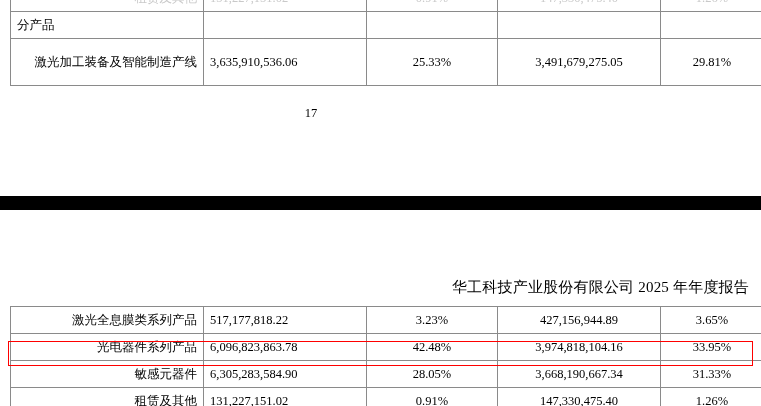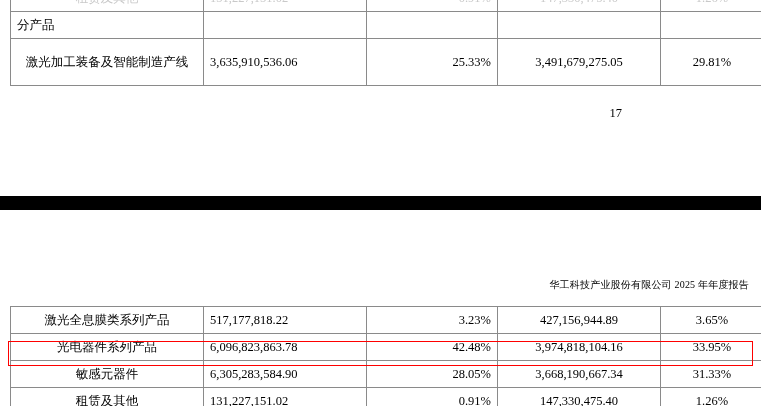--- a/index.html
+++ b/index.html
@@ -41,62 +41,62 @@
     border-collapse: collapse;
     table-layout: fixed;
     font-size: 12.5px;
   }
   .table-top td, .table-bottom td {
     border: 1px solid #8a8a8a;
     padding: 4px 6px;
     vertical-align: middle;
     line-height: 1.45;
   }
-  .c-name   { width: 180px; text-align: center; }
+  .c-name   { width: 180px; text-align: right; }
   .c-num1   { width: 150px; }
-  .c-pct1   { width: 118px; text-align: right; }
+  .c-pct1   { width: 118px; text-align: center; }
   .c-num2   { width: 150px; text-align: center; }
   .c-pct2   { width: 90px;  text-align: center; }
 
   .row-cut td {
     color: #c9c9c9;
   }
   .row-section td {
     text-align: left;
   }
   .row-tall td {
     height: 38px;
   }
 
   
   .page-number {
     position: absolute;
     left: 0;
     top: 106px;
     width: 622px;
-    text-align: right;
+    text-align: center;
     font-size: 12.5px;
   }
 
   
   .black-band {
     position: absolute;
     left: 0;
     top: 196px;
     width: 761px;
     height: 14px;
     background: #000000;
   }
 
   
   .doc-header {
     position: absolute;
     right: 12px;
     top: 278px;
-    font-size: 10px;
+    font-size: 15px;
     letter-spacing: 0.2px;
   }
 
   
   .highlight-box {
     position: absolute;
     left: 8px;
     top: 341px;
     width: 745px;
     height: 25px;

